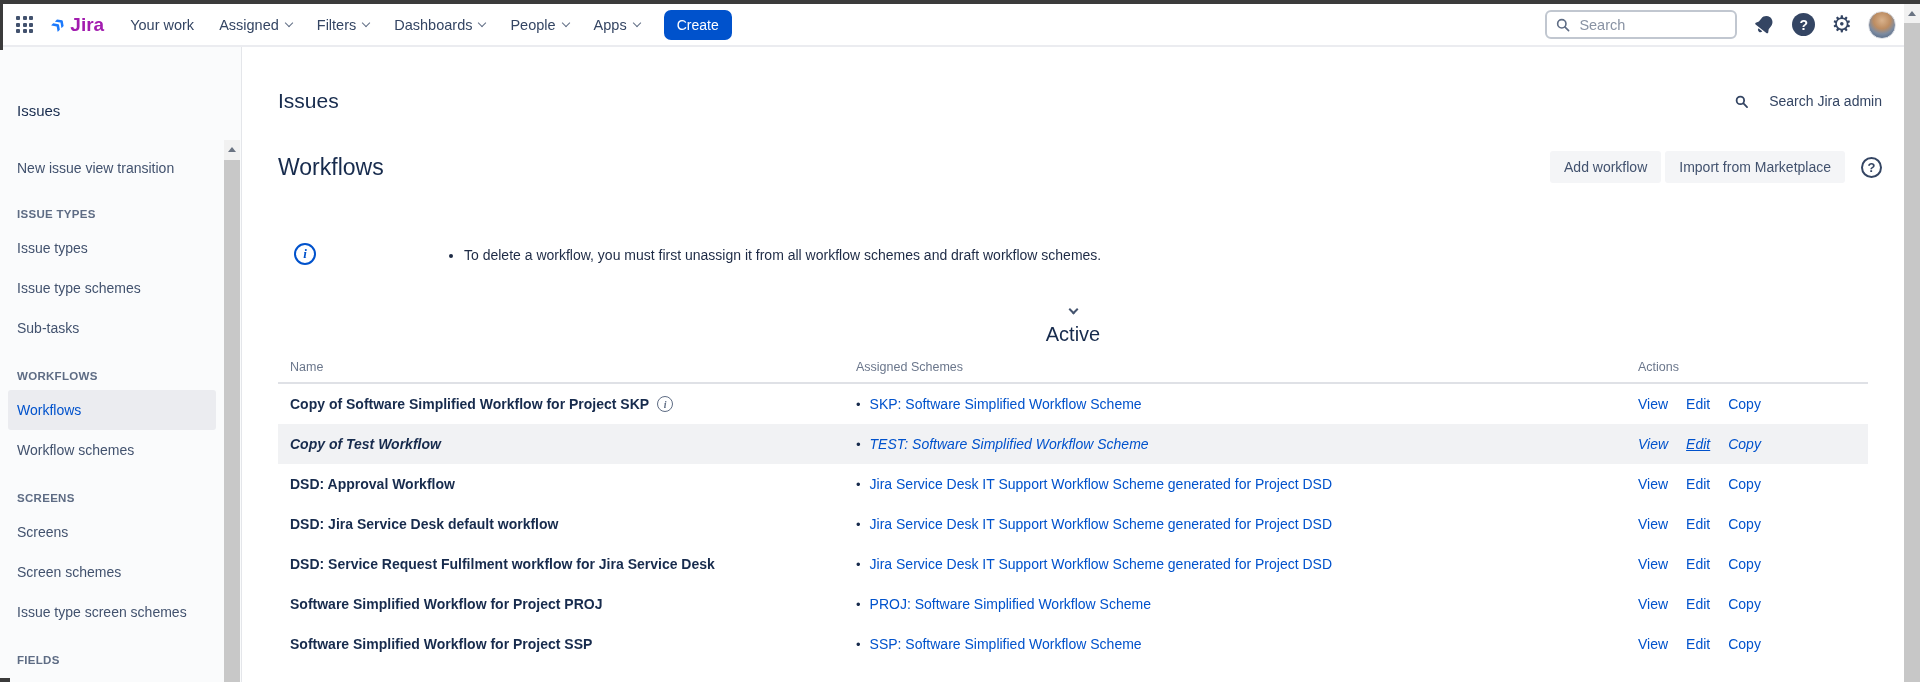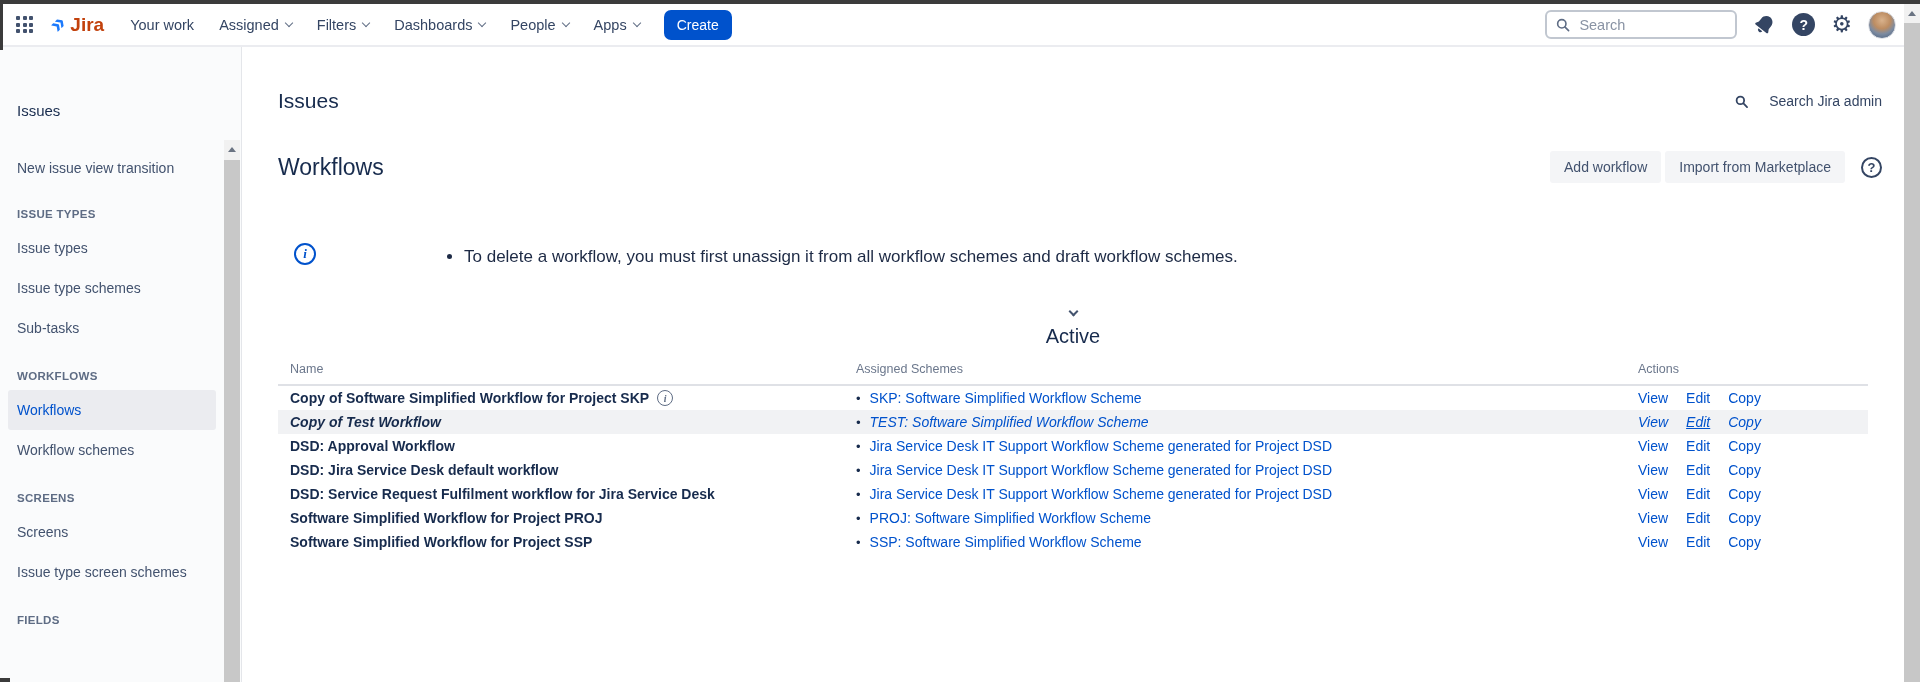--- a/index.html
+++ b/index.html
@@ -17,21 +17,21 @@
   
   .topnav {
     position:absolute; top:4px; left:0; right:0; height:43px; background:#fff;
     border-bottom:2px solid #EBECF0; display:flex; align-items:center;
     padding:0 10px 0 16px; z-index:30;
   }
   .grid-icon { display:grid; grid-template-columns:repeat(3,4px); grid-template-rows:repeat(3,4px); gap:2.5px; cursor:pointer; }
   .grid-icon i { background:#42526E; border-radius:1px; }
   .jira-logo { display:flex; align-items:center; margin:0 24px 0 18px; cursor:pointer; }
   .jira-mark { display:inline-block; transform:rotate(-45deg); color:#1D7AFC; font-size:24px; font-weight:700; letter-spacing:-2px; line-height:1; margin-right:8px; margin-top:-2px; }
-  .jira-word { font-size:19px; font-weight:600; color:#c2410c; }
+  .jira-word { font-size:19px; font-weight:600; color:#a21caf; }
   .nav-items { display:flex; align-items:center; gap:21px; font-size:14.5px; color:#344563; }
   .nav-item { display:flex; align-items:center; gap:7px; cursor:pointer; padding:4px 2px; white-space:nowrap; }
   .cd { width:6px; height:6px; border-right:1.7px solid #626F86; border-bottom:1.7px solid #626F86; transform:rotate(45deg); margin-top:-4px; }
   .create-btn { margin-left:22px; background:#0052CC; color:#fff; border:none; font-size:14px; font-family:inherit; padding:7px 13px; border-radius:7px; cursor:pointer; }
   .nav-right { margin-left:auto; display:flex; align-items:center; gap:16px; padding-right:14px;padding-left:8px; }
   .search-box { display:flex; align-items:center; gap:8px; width:192px; height:29px; border:2px solid #C1C7D0; border-radius:6px; padding:0 8px; background:#fff; }
   .search-box .ph { color:#8993A4; font-size:14.5px; }
   .icon-btn { display:flex; align-items:center; justify-content:center; cursor:pointer; }
   .help-circle { width:23px; height:23px; border-radius:50%; background:#344563; color:#fff; font-size:14px; font-weight:700; display:flex; align-items:center; justify-content:center; }
   .gear { font-size:23px; color:#344563; line-height:1; }
@@ -63,30 +63,30 @@
   .page-title { font-size:21px; font-weight:500; color:#172B4D; }
   .admin-search { display:flex; align-items:center; gap:20px; font-size:14px; color:#344563; cursor:pointer; }
   .header-row2 { display:flex; justify-content:space-between; align-items:center; margin-top:38px; }
   .section-heading { font-size:23px; font-weight:500; color:#172B4D; }
   .header-actions { display:flex; align-items:center; gap:4px; }
   .btn { background:#F4F5F7; border:none; border-radius:3px; font-family:inherit; font-size:14px; color:#42526E; padding:8px 14px; cursor:pointer; white-space:nowrap; }
   .help-outline { width:21px; height:21px; border-radius:50%; border:2px solid #344563; color:#344563; font-size:13px; font-weight:700; display:flex; align-items:center; justify-content:center; margin-left:12px; cursor:pointer; }
 
   .info-row { display:flex; align-items:flex-start; margin-top:60px; }
   .info-icon { width:22px; height:22px; border-radius:50%; border:2.5px solid #0052CC; color:#0052CC; font-weight:700; font-size:13px; font-family:"Liberation Serif", serif; font-style:italic; display:flex; align-items:center; justify-content:center; margin-left:16px; flex:none; }
-  .info-list { margin:4px 0 0 132px; padding:0 0 0 16px; font-size:17px; color:#1D2A45; }
+  .info-list { margin:4px 0 0 132px; padding:0 0 0 16px; font-size:14px; color:#1D2A45; }
   .info-list li { margin:0; }
 
   .active-header { display:flex; align-items:center; gap:10px; margin-top:46px; margin-left:-14px; font-size:20px; font-weight:500; color:#172B4D; cursor:pointer;flex-direction:column; }
   .active-chevron { width:7px; height:7px; border-right:2px solid #44546F; border-bottom:2px solid #44546F; transform:rotate(45deg); margin-top:-5px; }
 
   .wf-table { margin-top:14px; }
   .t-head { display:grid; grid-template-columns:578px 782px 1fr; padding-bottom:8px; border-bottom:2px solid #DFE1E6; color:#6B778C; font-size:12.5px; margin-right:14px; }
   .t-head .th-name { padding-left:12px; }
-  .t-row { display:grid; grid-template-columns:578px 782px 1fr; height:24px; align-items:center; font-size:14px; margin-right:14px; }
+  .t-row { display:grid; grid-template-columns:578px 782px 1fr; height:40px; align-items:center; font-size:14px; margin-right:14px; }
   .t-row.hl { background:#F1F2F4;font-style:italic; }
   .name-cell { padding-left:12px; font-weight:700; color:#172B4D; display:flex; align-items:center; gap:8px; white-space:nowrap; overflow:hidden; }
   .row-info-icon { width:16px; height:16px; border-radius:50%; border:1.5px solid #5E6C84; color:#5E6C84; font-size:10px; font-weight:700; font-family:"Liberation Serif", serif; font-style:italic; display:flex; align-items:center; justify-content:center; flex:none; cursor:pointer; }
   .scheme-cell { display:flex; align-items:center; gap:9px; white-space:nowrap; overflow:hidden; }
   .scheme-cell .bullet { color:#172B4D; font-size:13px; }
   a.scheme-link { color:#0052CC; text-decoration:none; cursor:pointer; }
   .actions-cell { display:flex; gap:18px; }
   a.action-link { color:#0052CC; text-decoration:none; cursor:pointer; }
   a.action-link.underlined { text-decoration:underline; }
 </style>
@@ -180,20 +180,21 @@
         <div class="side-item">Sub-tasks</div>
       </div>
       <div class="side-section-header">WORKFLOWS</div>
       <div class="side-section-items">
         <div class="side-item selected">Workflows</div>
         <div class="side-item">Workflow schemes</div>
       </div>
       <div class="side-section-header">SCREENS</div>
       <div class="side-section-items">
         <div class="side-item">Screens</div>
+        <div class="side-item">Screen schemes</div>
         <div class="side-item">Issue type screen schemes</div>
       </div>
       <div class="side-section-header">FIELDS</div>
       <div class="side-section-items"></div>
     </nav>
   <div class="sidebar-scrollbar">
     <div class="sb-arrow">
         <span class="sb-caret-up"></span>
       </div>
     <div class="sb-thumb"></div>

